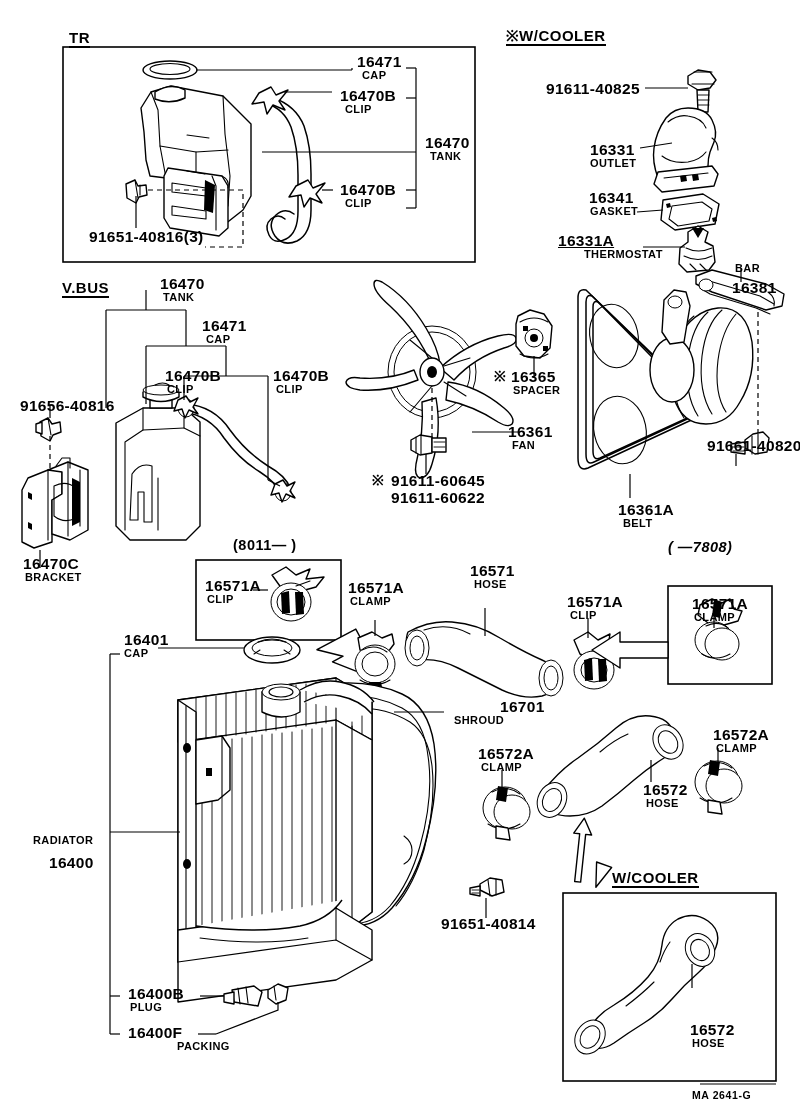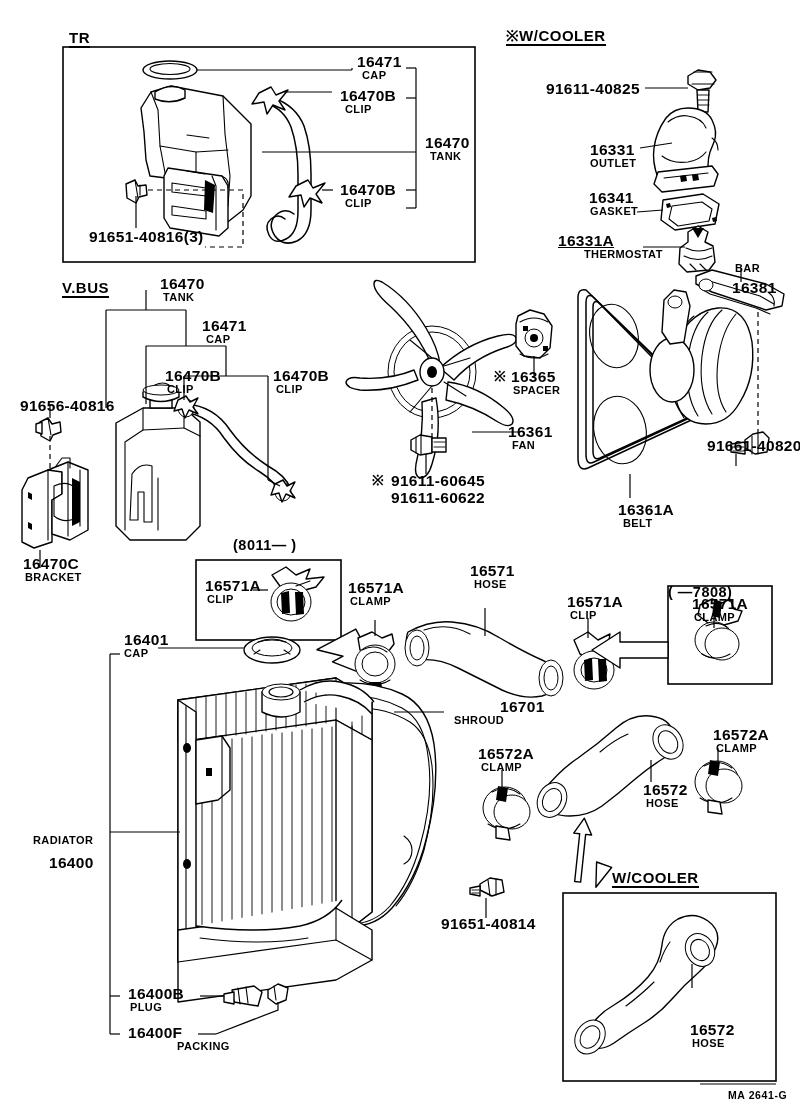--- a/index.html
+++ b/index.html
@@ -539,21 +539,21 @@
   </svg>
 
   <div class="lbl section-title" style="left:69px; top:30px;">TR</div>
 
   <div class="lbl section-title" style="left:506px; top:28px;">※W/COOLER</div>
 
   <div class="lbl section-title" style="left:62px; top:280px;">V.BUS</div>
 
   <div class="lbl boxlabel" style="left:233px; top:538px;">(8011—        )</div>
 
-  <div class="lbl boxlabel" style="left:668px; top:585px;">(        —7808)</div>
+  <div class="lbl boxlabel" style="left:668px; top:540px;font-style:italic;">(        —7808)</div>
 
   <div class="lbl section-title" style="left:612px; top:870px;">W/COOLER</div>
 
   <div class="lbl num" style="left:357px; top:54px;">16471</div>
   <div class="lbl sub" style="left:362px; top:70px;">CAP</div>
 
   <div class="lbl num" style="left:340px; top:88px;">16470B</div>
   <div class="lbl sub" style="left:345px; top:104px;">CLIP</div>
 
   <div class="lbl num" style="left:425px; top:135px;">16470</div>
@@ -648,15 +648,15 @@
 
   <div class="lbl num" style="left:128px; top:986px;">16400B</div>
   <div class="lbl sub" style="left:130px; top:1002px;">PLUG</div>
 
   <div class="lbl num" style="left:128px; top:1025px;">16400F</div>
   <div class="lbl sub" style="left:130px; top:1041px;padding-left:47px;">PACKING</div>
 
   <div class="lbl num" style="left:690px; top:1022px;">16572</div>
   <div class="lbl sub" style="left:692px; top:1038px;">HOSE</div>
 
-  <div class="lbl code" style="left:728px; top:1090px;">MA 2641-G</div>
+  <div class="lbl code" style="left:692px; top:1090px;">MA 2641-G</div>
 
 </div>
 
 </body></html>

